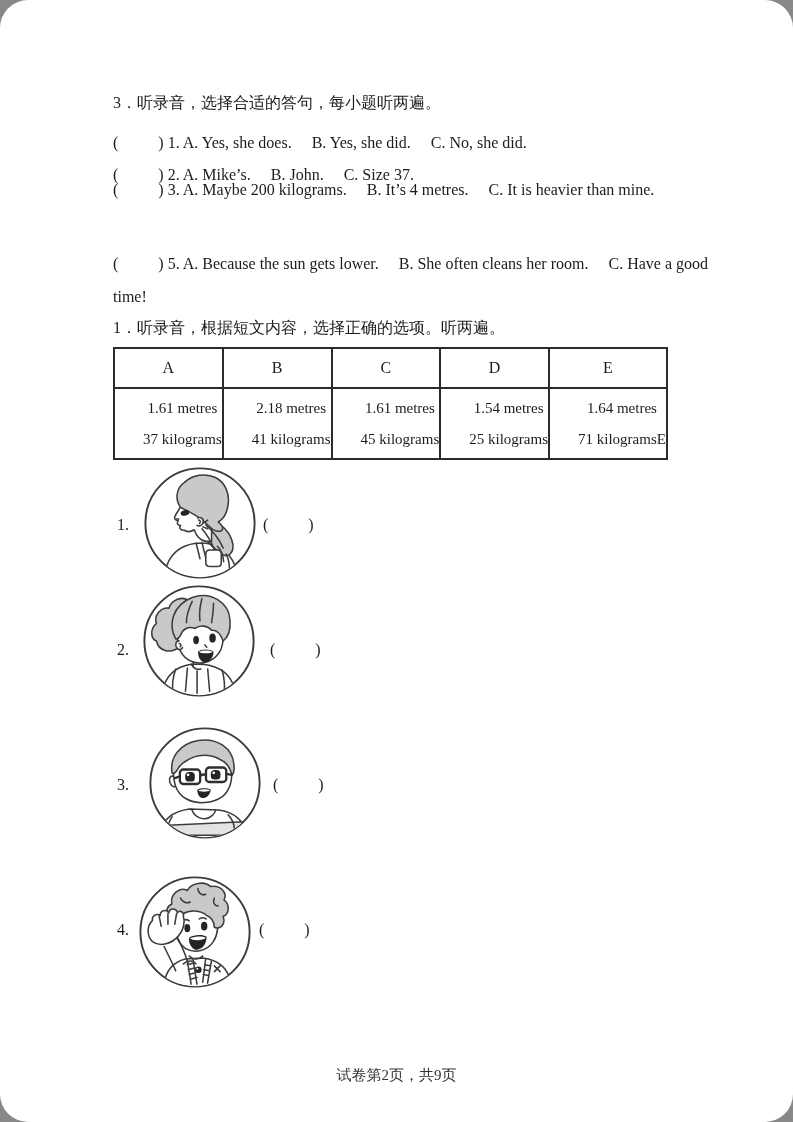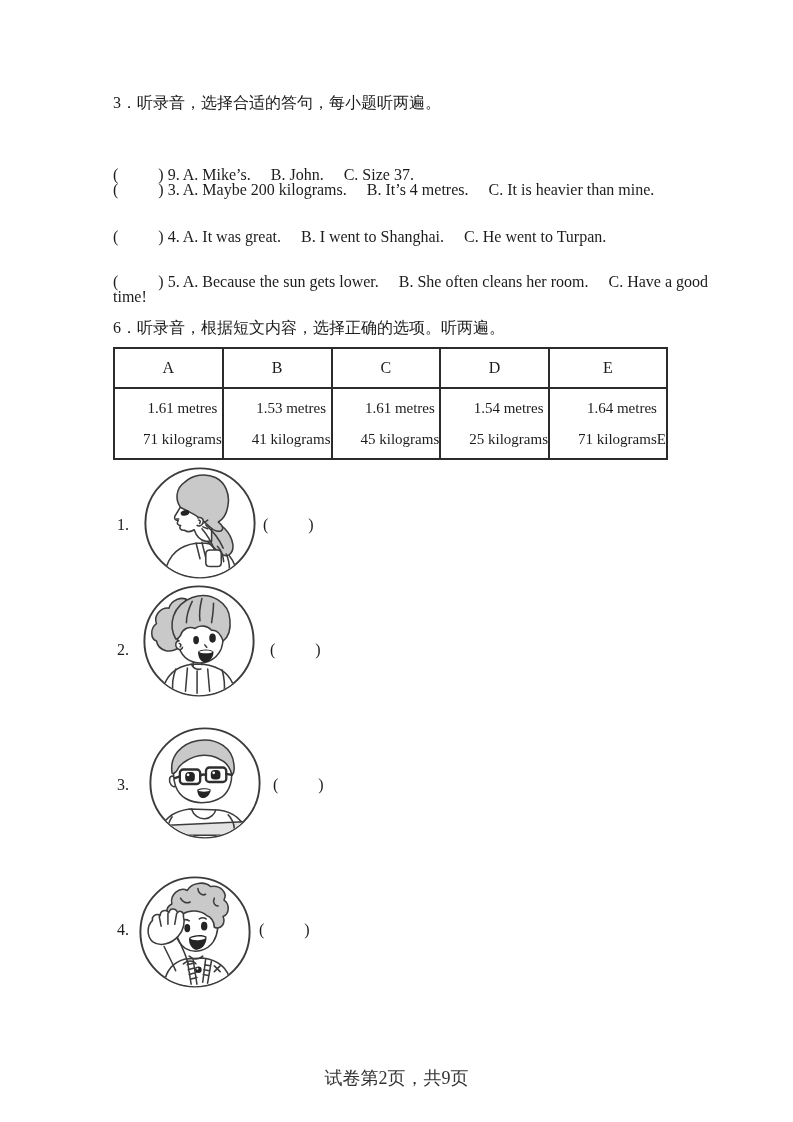--- a/index.html
+++ b/index.html
@@ -4,20 +4,21 @@
 <style>
   html,body{margin:0;padding:0;background:#888;}
   .page{
     position:relative;
     width:793px;height:1122px;
     background:#ffffff;
     margin:0 auto;
     font-family:"Liberation Serif","DejaVu Serif",serif;
     color:#1c1c1c;
     overflow:hidden;
+    border-radius:28px;
   }
   .line{
     position:absolute;
     left:113px;
     font-size:16px;
     line-height:20px;
     white-space:pre;
   }
   .tbl{
     position:absolute;
@@ -35,42 +36,42 @@
   .tbl th{height:38px;font-size:16px;}
   .tbl td{height:69px;font-size:15px;}
   .cell-line{line-height:31px;white-space:pre;padding-left:28px;}
   .item-num{position:absolute;font-size:16px;line-height:20px;}
   .item-blank{position:absolute;font-size:16px;line-height:20px;white-space:pre;}
   .portrait{position:absolute;}
   .footer{
     position:absolute;
     left:0;right:0;top:1066px;
     text-align:center;
-    font-size:18px;
+    font-size:15px;
     color:#333;
   }
   svg .ln{fill:none;stroke:#3c3c3c;stroke-width:1.6;stroke-linecap:round;stroke-linejoin:round;}
   svg .hair{fill:#c9c9c9;stroke:#3c3c3c;stroke-width:1.6;stroke-linejoin:round;}
   svg .skin{fill:#ffffff;stroke:#3c3c3c;stroke-width:1.6;stroke-linejoin:round;}
   svg .dark{fill:#242424;stroke:none;}
   svg .band{fill:#e3e3e3;stroke:#3c3c3c;stroke-width:1.6;stroke-linejoin:round;}
 </style>
 </head>
 <body>
 
 <div class="page">
 
   <div class="line" style="top:93px">3．听录音，选择合适的答句，每小题听两遍。</div>
-  <div class="line" style="top:165px">(          ) 9. A. Mike’s.     B. John.     C. Size 37.</div>
+  <div class="line" style="top:133px">(          ) 1. A. Yes, she does.     B. Yes, she did.     C. No, she did.</div>
+  <div class="line" style="top:165px">(          ) 2. A. Mike’s.     B. John.     C. Size 37.</div>
   <div class="line" style="top:180px">(          ) 3. A. Maybe 200 kilograms.     B. It’s 4 metres.     C. It is heavier than mine.</div>
-  <div class="line" style="top:227px">(          ) 4. A. It was great.     B. I went to Shanghai.     C. He went to Turpan.</div>
-  <div class="line" style="top:272px">(          ) 5. A. Because the sun gets lower.     B. She often cleans her room.     C. Have a good</div>
+  <div class="line" style="top:254px">(          ) 5. A. Because the sun gets lower.     B. She often cleans her room.     C. Have a good</div>
   <div class="line" style="top:287px">time!</div>
 
-  <div class="line" style="top:318px">6．听录音，根据短文内容，选择正确的选项。听两遍。</div>
+  <div class="line" style="top:318px">1．听录音，根据短文内容，选择正确的选项。听两遍。</div>
 
   <table class="tbl">
     <colgroup>
         <col style="width:89px">
         <col style="width:90px">
         <col style="width:88px">
         <col style="width:90px">
         <col style="width:100px">
       </colgroup>
     <thead>
@@ -79,24 +80,24 @@
         <th>B</th>
         <th>C</th>
         <th>D</th>
         <th>E</th>
       </tr>
     </thead>
     <tbody>
       <tr>
         <td>
           <div class="cell-line">1.61 metres</div>
-          <div class="cell-line">71 kilograms</div>
-        </td>
-        <td>
-          <div class="cell-line">1.53 metres</div>
+          <div class="cell-line">37 kilograms</div>
+        </td>
+        <td>
+          <div class="cell-line">2.18 metres</div>
           <div class="cell-line">41 kilograms</div>
         </td>
         <td>
           <div class="cell-line">1.61 metres</div>
           <div class="cell-line">45 kilograms</div>
         </td>
         <td>
           <div class="cell-line">1.54 metres</div>
           <div class="cell-line">25 kilograms</div>
         </td>

